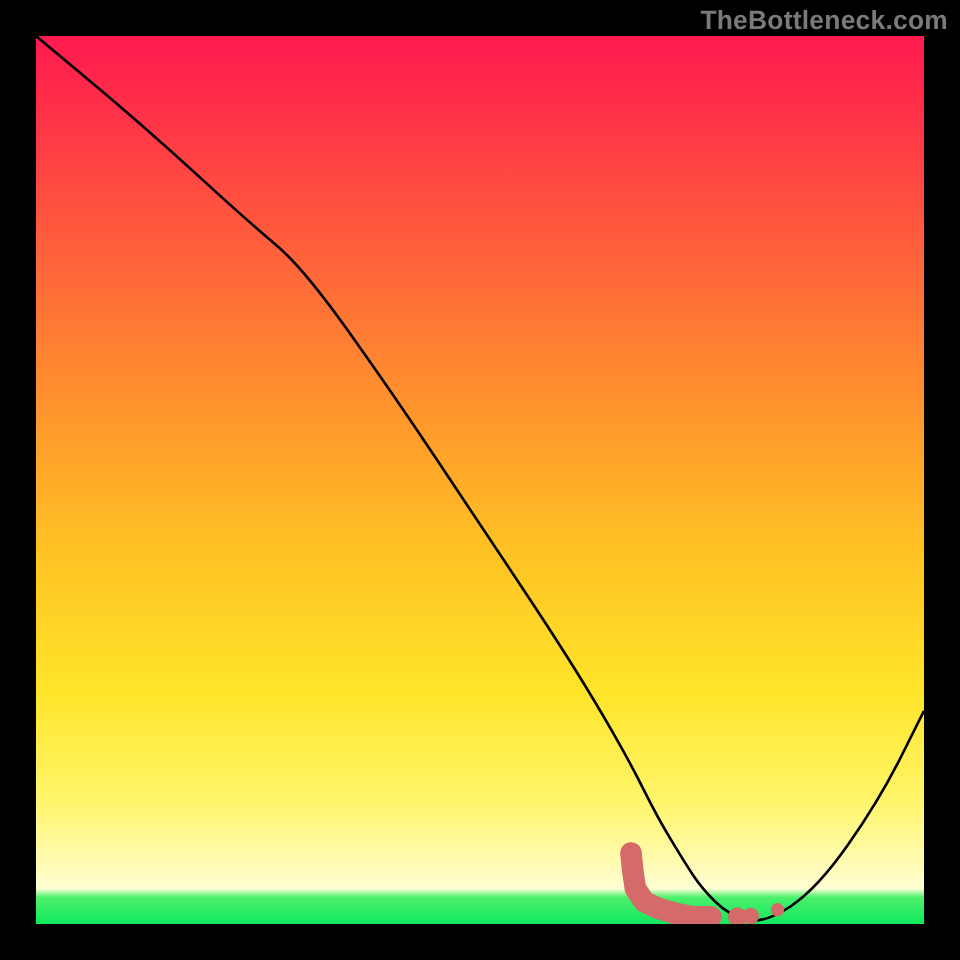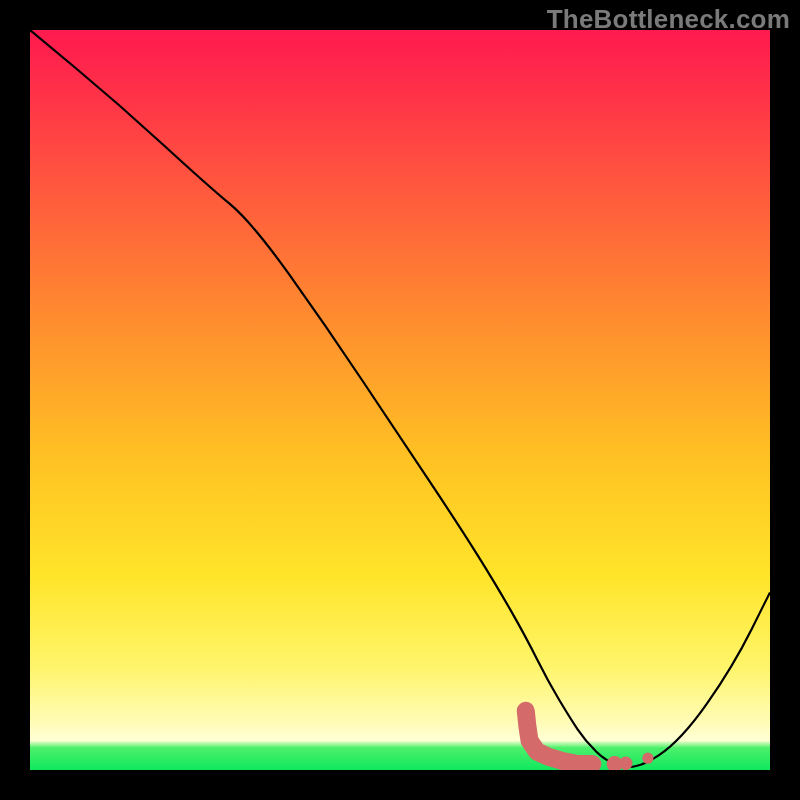--- a/index.html
+++ b/index.html
@@ -8,21 +8,21 @@
     position: relative;
     width: 800px;
     height: 800px;
     background: #000;
   }
   .watermark {
     position: absolute;
     top: 4px;
     right: 10px;
     font-family: Arial, Helvetica, sans-serif;
-    font-size: 26px;
+    font-size: 22px;
     font-weight: bold;
     color: #7a7a7a;
     letter-spacing: 0.2px;
     z-index: 5;
   }
   .plot-area {
     position: absolute;
     left: 30px;
     top: 30px;
     width: 740px;

